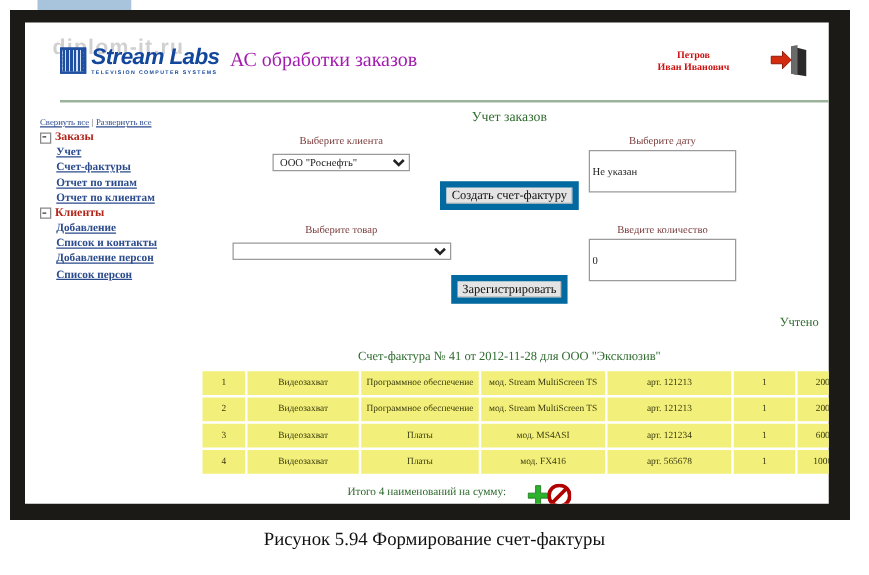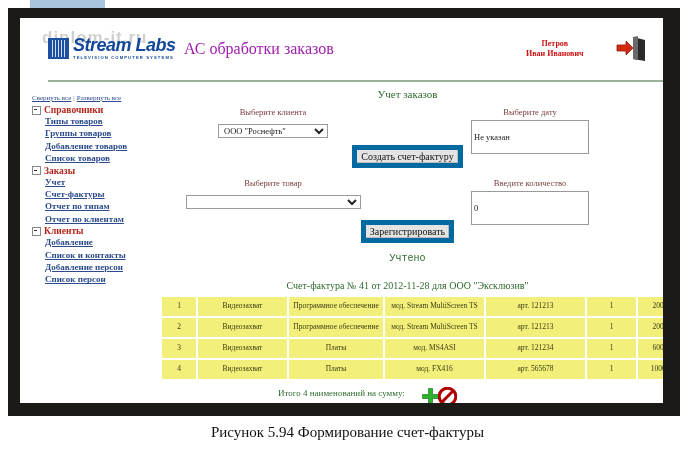--- a/index.html
+++ b/index.html
@@ -148,22 +148,22 @@
     border:1px solid #9a9a9a;background:#fff;color:#222;
   }
   .btn{
     font-family:"Liberation Serif", serif;font-size:10px;
     background:#e4e4e4;border:5px solid #0369a1;
     padding:1px 4px;color:#111;cursor:pointer;
     box-shadow:inset -1px -1px 0 #bdbdbd;
   }
   .center{text-align:center;}
   #status-text{
-    text-align:center;font-size:10px;color:#2f6b2f;
-    font-family:Liberation Mono, monospace;margin-top:10px;
+    text-align:right;font-size:10px;color:#2f6b2f;
+    font-family:Liberation Serif, serif;margin-top:10px;
   }
 
   
   #invoice-title{
     text-align:center;font-size:10px;color:#2f6b2f;
     font-family:"Liberation Serif", serif;margin-top:16px;margin-bottom:4px;
   }
   #inv-wrap{position:relative;}
   table#inv{
     border-collapse:separate;border-spacing:2px 2px;
@@ -246,30 +246,20 @@
       </div>
 
       <div id="hr-green"></div>
     </div>
 
     <div id="sidebar">
       <div id="tree-tools">
         <a href="#">Свернуть все</a><span class="sep">|</span><a href="#">Развернуть все</a>
       </div>
 
-      <div class="tree-group">
-        <div class="tree-head">
-          <span class="tree-toggle"></span>
-          <span>Справочники</span>
-        </div>
-        <a class="tree-item">Типы товаров</a>
-        <a class="tree-item">Группы товаров</a>
-        <a class="tree-item">Добавление товаров</a>
-        <a class="tree-item">Список товаров</a>
-      </div>
 
       <div class="tree-group">
         <div class="tree-head">
           <span class="tree-toggle"></span>
           <span>Заказы</span>
         </div>
         <a class="tree-item">Учет</a>
         <a class="tree-item">Счет-фактуры</a>
         <a class="tree-item">Отчет по типам</a>
         <a class="tree-item">Отчет по клиентам</a>

